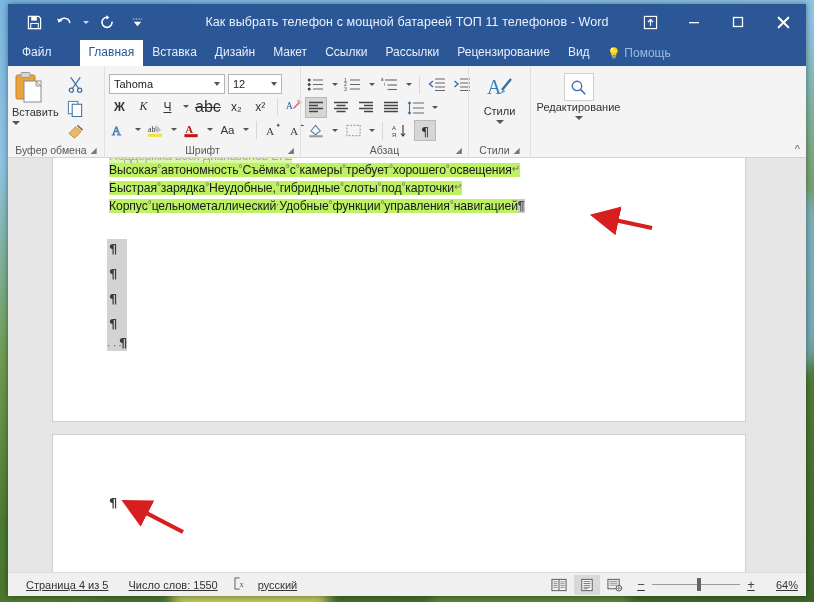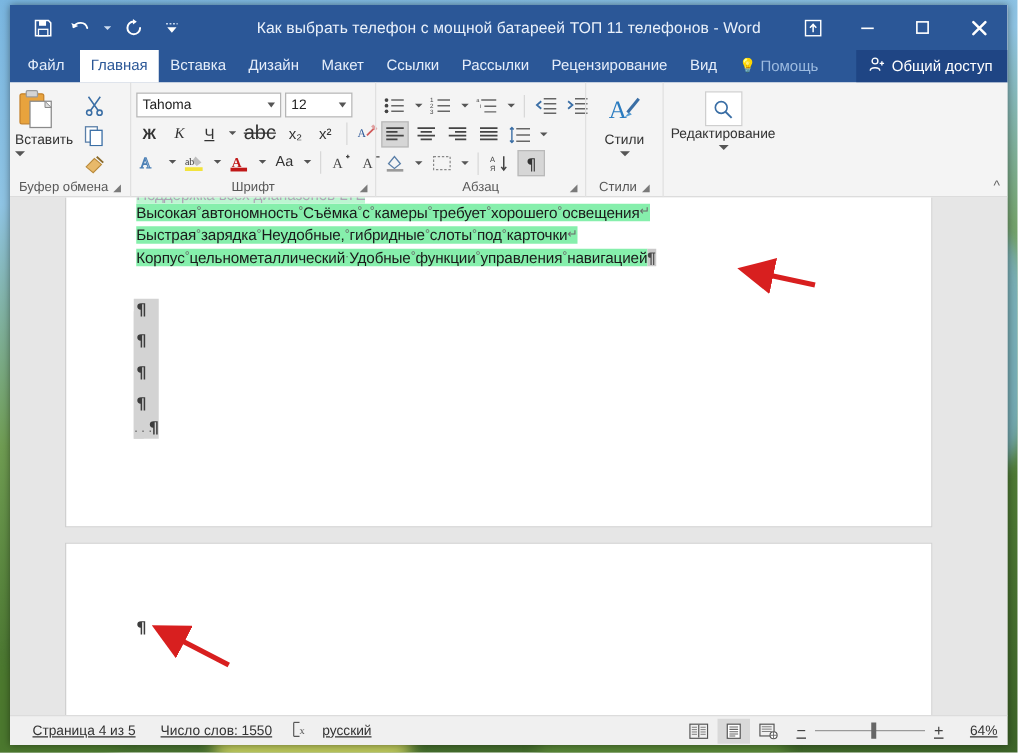--- a/index.html
+++ b/index.html
@@ -52,21 +52,21 @@
 
   
   .tabrow {
     height: 26px; background: #2b5797; display: flex; align-items: flex-end;
     position: relative; flex: 0 0 auto;
   }
   .tab {
     font-size: 12px; color: #e6eefa; padding: 4px 9px 5px 9px; line-height: 16px;
     height: 26px; white-space: nowrap;
   }
-  .tab.file { padding-left: 14px; padding-right: 12px; }
+  .tab.file { padding-left: 14px; padding-right: 28px; }
   .tab.active { background: #fff; color: #2b5797; }
   .tab-help { display: flex; align-items: center; gap: 3px; color: #9dbbe0; }
   .bulb { font-size: 11px; color: #d7c24a; }
   .share {
     margin-left: auto; display: flex; align-items: center; gap: 5px;
     background: #1f4584; color: #fff; font-size: 12px;
     height: 26px; padding: 0 12px 0 10px;
   }
 
   
@@ -140,21 +140,21 @@
     border: 1px solid #d0d0d0;
   }
   #page1 { top: -96px; height: 360px; }
   #page2 { top: 276px; height: 220px; }
 
   .doc-line {
     position: absolute; left: 56px; font-size: 12.2px; color: #1a1a1a;
     white-space: nowrap; font-family: "Liberation Sans", sans-serif;
     letter-spacing: -.1px;
   }
-  .sel { background: #86efac; }
+  .sel { background: #bef264; }
   .sp { color: #6a6a6a; font-size: 10px; vertical-align: 2px; }
   .pil { color: #4a4a4a; font-weight: bold; }
 
   .sel-col {
     position: absolute; background: #d3d3d3;
   }
   .pilcrow-mark {
     position: absolute; font-size: 13px; color: #3c3c3c; font-weight: bold;
     font-family: "DejaVu Sans", sans-serif;
   }
@@ -254,30 +254,20 @@
     <div class="tab">Дизайн</div>
     <div class="tab">Макет</div>
     <div class="tab">Ссылки</div>
     <div class="tab">Рассылки</div>
     <div class="tab">Рецензирование</div>
     <div class="tab">Вид</div>
     <div class="tab tab-help">
       <span class="bulb">💡</span>
       <span>Помощь</span>
     </div>
-    <div class="share">
-      <span>
-        <svg width="13" height="13" viewBox="0 0 14 14">
-            <circle cx="5.4" cy="4.1" r="2.5" fill="none" stroke="#fff" stroke-width="1.2"></circle>
-            <path d="M1.3 12.4 C1.3 9.1, 9.5 9.1, 9.5 12.4" fill="none" stroke="#fff" stroke-width="1.2"></path>
-            <path d="M11.3 4.2 L11.3 8 M9.4 6.1 L13.2 6.1" stroke="#fff" stroke-width="1.2"></path>
-          </svg>
-      </span>
-      <span>Общий доступ</span>
-    </div>
   </div>
 
   <div class="ribbon">
 
     <div class="group g-clip">
       <div class="group-body">
         <div class="clip-main">
           <div class="clip-icon">
             <svg width="34" height="34" viewBox="0 0 34 34">
               <rect x="4" y="4" width="19" height="24" rx="1.5" fill="#e8a33d" stroke="#c4812a" stroke-width="1"></rect>

